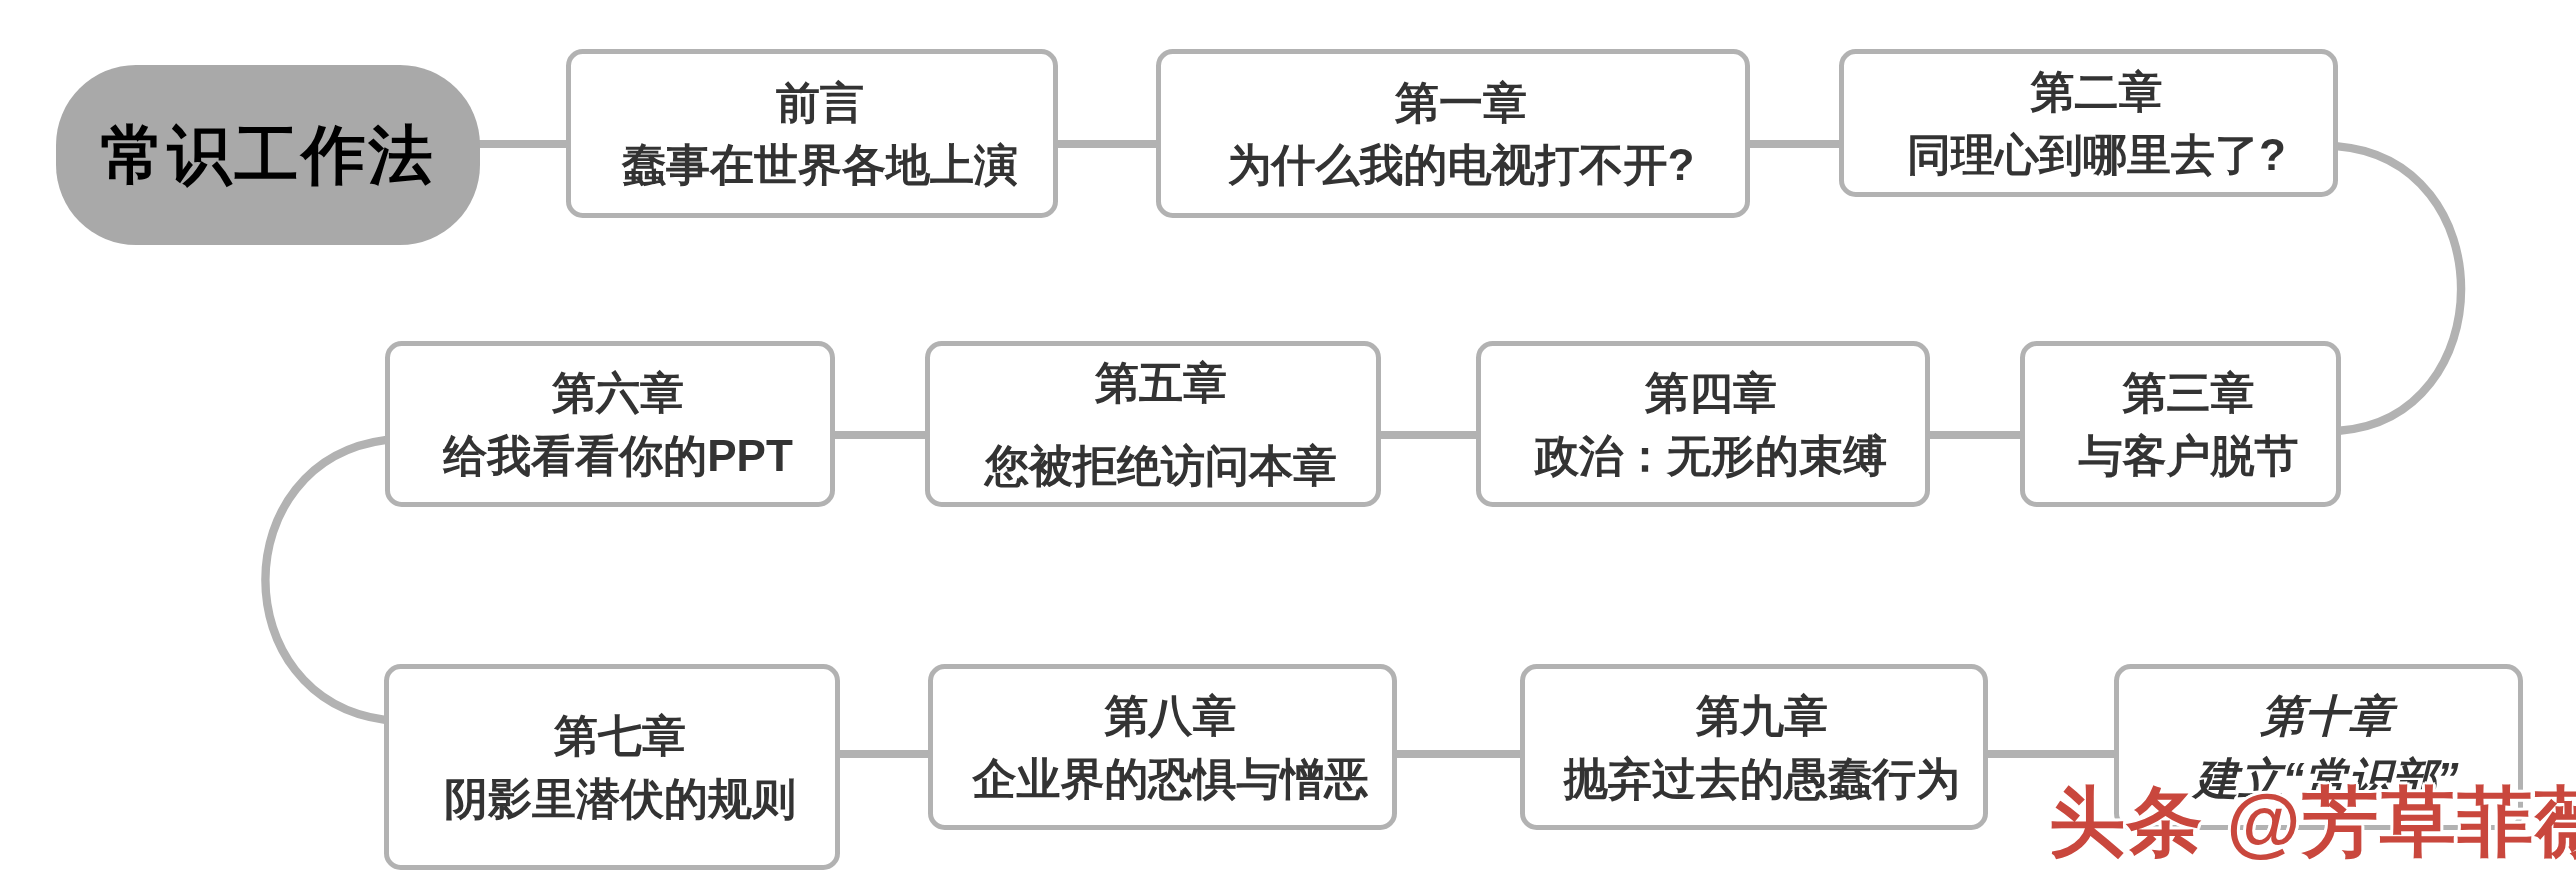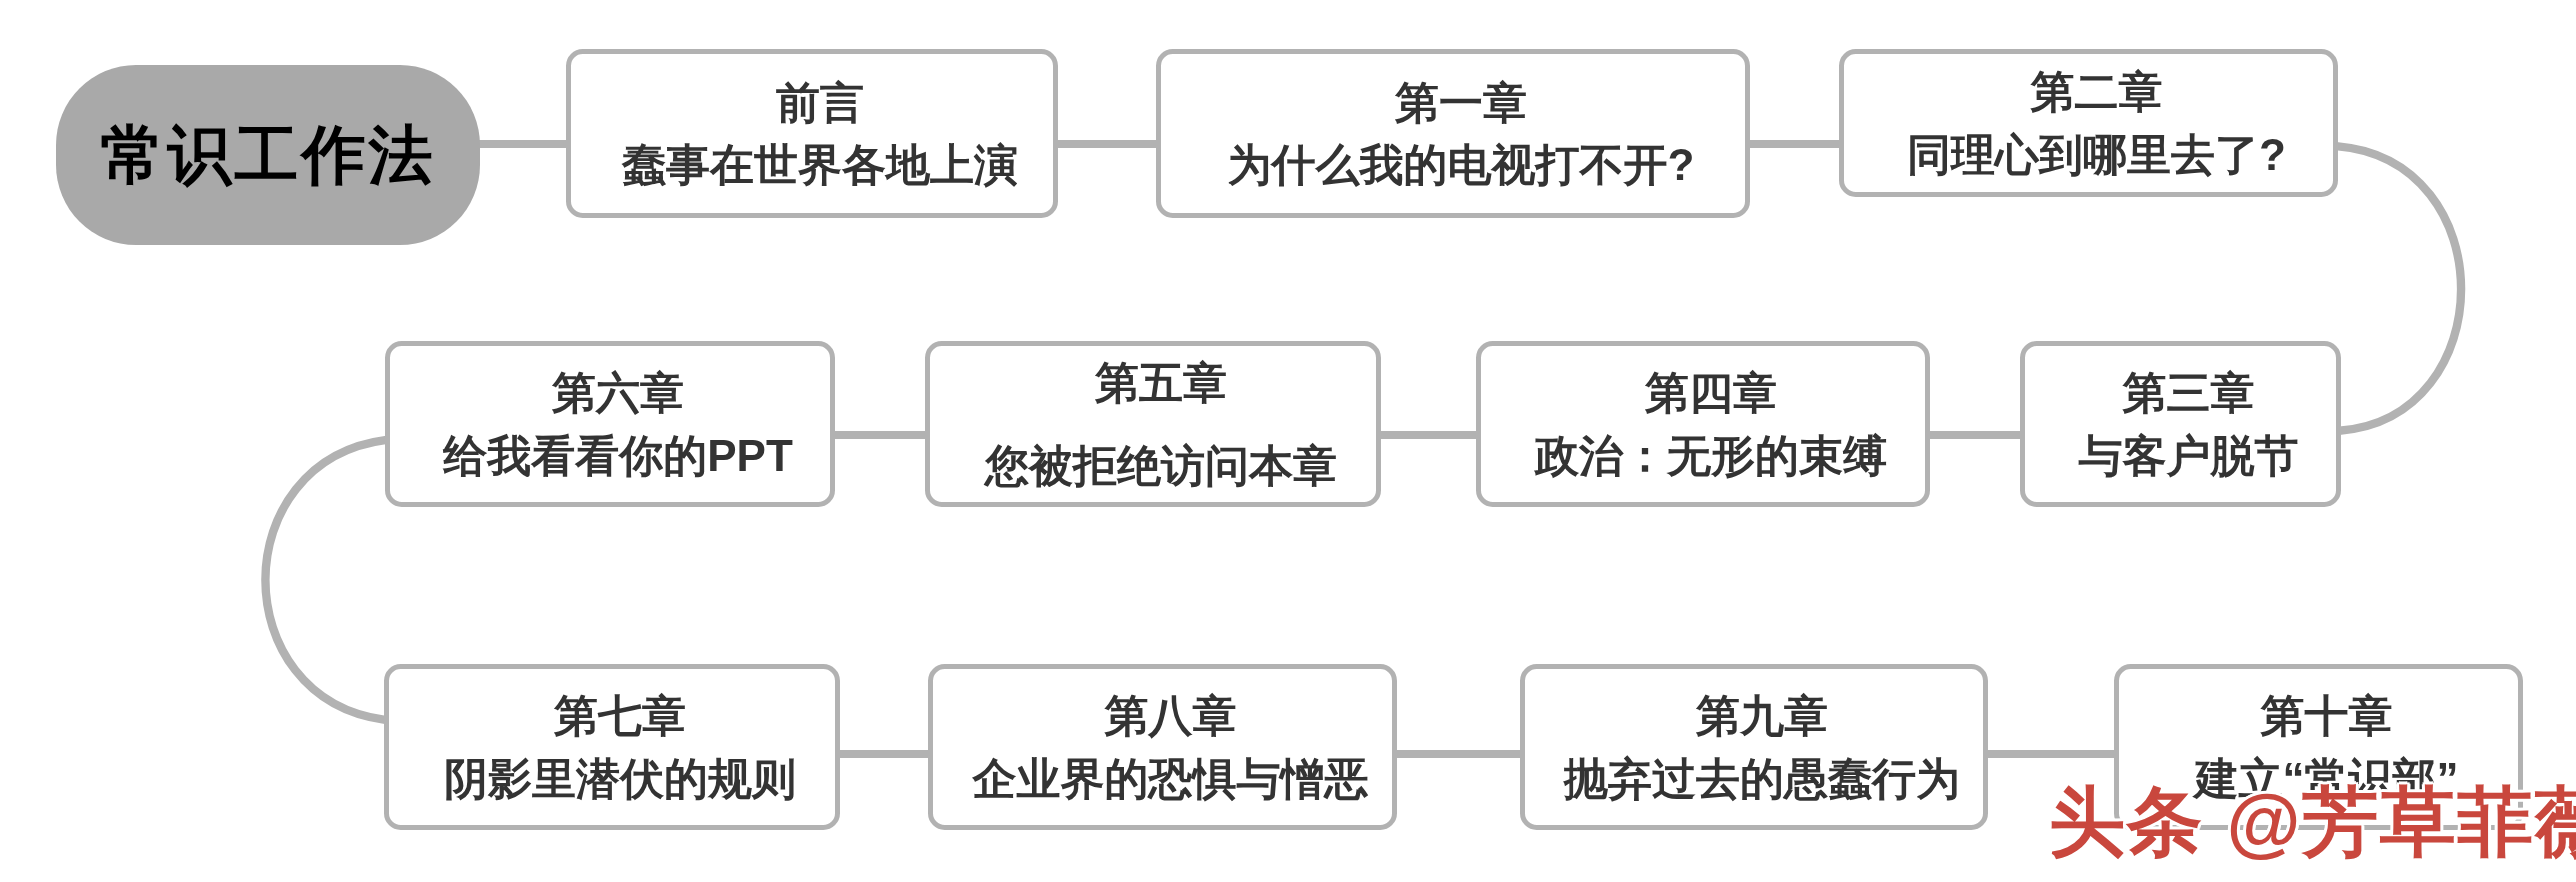--- a/index.html
+++ b/index.html
@@ -79,24 +79,24 @@
       -2.3px 2.3px 0 #fff, 2.3px 2.3px 0 #fff;
   }
   
   .n-preface{left:566px;top:49px;width:492px;height:169px;}
   .n-ch1{left:1156px;top:49px;width:594px;height:169px;}
   .n-ch2{left:1839px;top:49px;width:499px;height:148px;}
   .n-ch3{left:2020px;top:341px;width:321px;height:166px;}
   .n-ch4{left:1476px;top:341px;width:454px;height:166px;}
   .n-ch5{left:925px;top:341px;width:456px;height:166px;gap:28px;}
   .n-ch6{left:385px;top:341px;width:450px;height:166px;}
-  .n-ch7{left:384px;top:664px;width:456px;height:166px;}
+  .n-ch7{left:384px;top:664px;width:456px;height:206px;}
   .n-ch8{left:928px;top:664px;width:469px;height:166px;}
   .n-ch9{left:1520px;top:664px;width:468px;height:166px;}
-  .n-ch10{left:2114px;top:664px;width:409px;height:166px;}
+  .n-ch10{left:2114px;top:664px;width:409px;height:166px;font-style:italic;}
   
   .c-pill{left:476px;top:140px;width:93px;}
   .c-r1a{left:1057px;top:140px;width:102px;}
   .c-r1b{left:1748px;top:140px;width:94px;}
   .c-r2a{left:833px;top:431px;width:95px;}
   .c-r2b{left:1380px;top:431px;width:99px;}
   .c-r2c{left:1928px;top:431px;width:95px;}
   .c-r3a{left:838px;top:750px;width:94px;}
   .c-r3b{left:1396px;top:750px;width:128px;}
   .c-r3c{left:1987px;top:750px;width:130px;}

